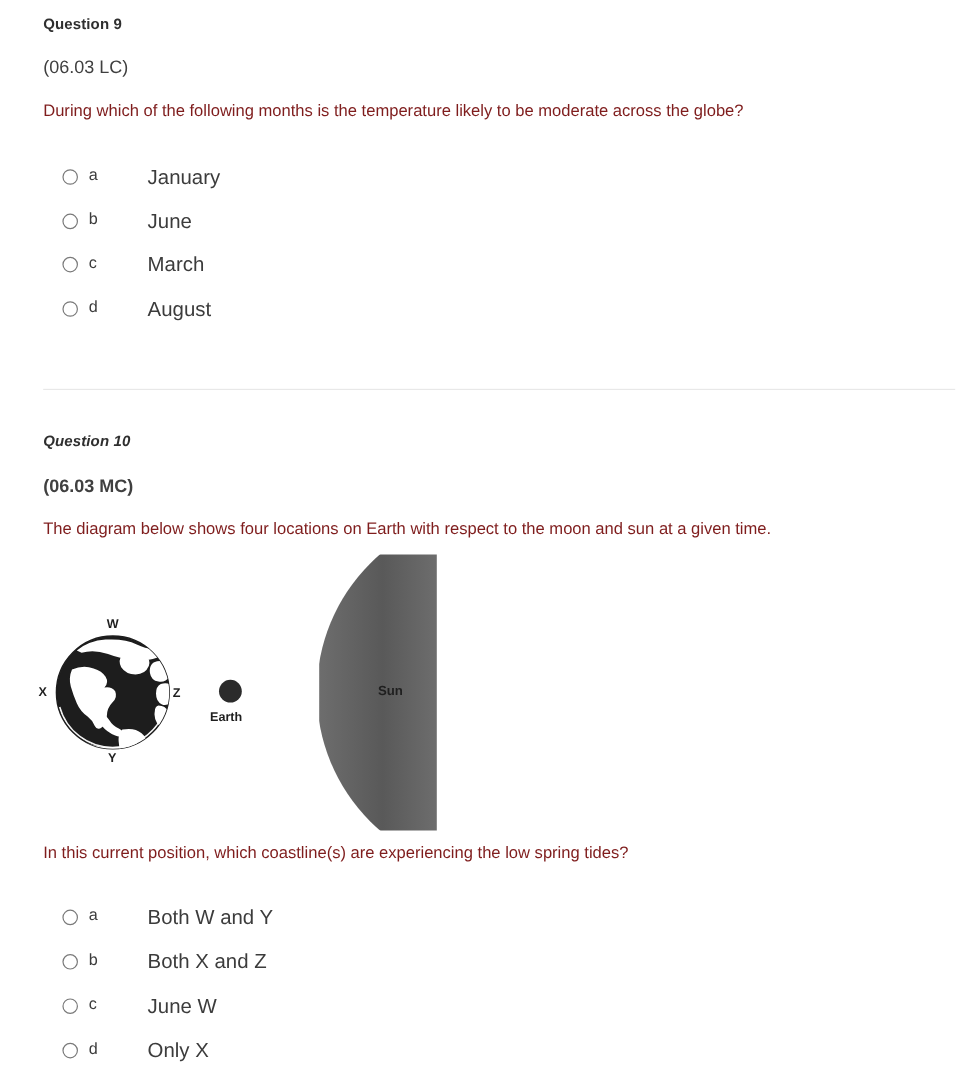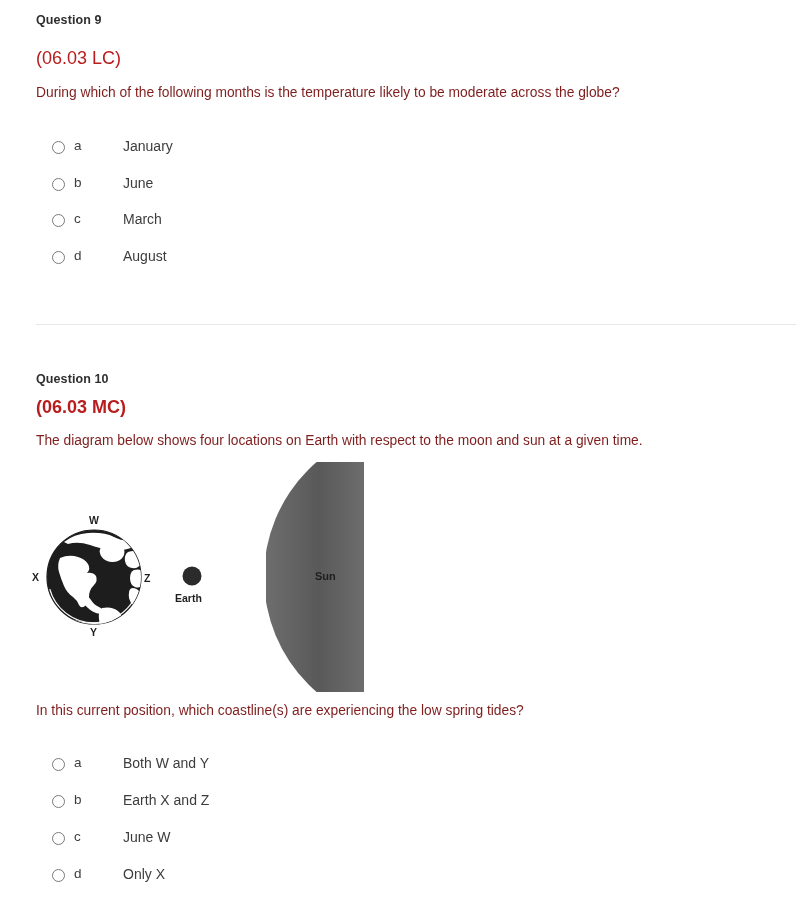--- a/index.html
+++ b/index.html
@@ -32,23 +32,23 @@
     left: 20px;
     font-size: 12.5px;
     font-weight: bold;
     color: #2f2f2f;
     letter-spacing: 0.1px;
   }
 
   .q-code {
     position: absolute;
     left: 20px;
-    font-size: 18px;
+    font-size: 15px;
     font-weight: normal;
-    color: #b91c1c;
+    color: #404040;
   }
 
   .q-stem {
     position: absolute;
     left: 20px;
     font-size: 13.8px;
     font-weight: normal;
     color: #7f1d1d;
     white-space: nowrap;
   }
@@ -82,21 +82,21 @@
     position: absolute;
     left: 58px;
     top: 0px;
     font-size: 13.5px;
     color: #3c3c3c;
   }
   .opt-text {
     position: absolute;
     left: 107px;
     top: 0px;
-    font-size: 14px;
+    font-size: 17px;
     color: #3c3c3c;
     white-space: nowrap;
   }
 
   
   .diagram {
     position: absolute;
     left: 0;
     top: 462px;
     width: 420px;
@@ -152,21 +152,21 @@
     <div class="option-row" style="top:248px;">
       <span class="radio"></span>
       <span class="opt-letter">d</span>
       <span class="opt-text">August</span>
     </div>
   </div>
 
   <div class="divider" style="top:324px;"></div>
 
   <div class="q-block">
-    <div class="q-label" style="top:372px;">Question 10</div>
+    <div class="q-label" style="top:361px;font-style:italic;">Question 10</div>
     <div class="q-code" style="top:397px;font-weight:bold;">(06.03 MC)</div>
     <div class="q-stem" style="top:433px;">The diagram below shows four locations on Earth with respect to the moon and sun at a given time.</div>
 
     <div class="diagram">
 
       <svg width="420" height="230" viewBox="0 0 420 230">
         <defs>
           <linearGradient id="sunGrad" x1="0" y1="0" x2="1" y2="0">
             <stop offset="0%" stop-color="#6e6e6e"></stop>
             <stop offset="18%" stop-color="#595959"></stop>
@@ -234,21 +234,21 @@
     <div class="q-stem" style="top:703px;">In this current position, which coastline(s) are experiencing the low spring tides?</div>
 
     <div class="option-row" style="top:755px;">
       <span class="radio"></span>
       <span class="opt-letter">a</span>
       <span class="opt-text">Both W and Y</span>
     </div>
     <div class="option-row" style="top:792px;">
       <span class="radio"></span>
       <span class="opt-letter">b</span>
-      <span class="opt-text">Earth X and Z</span>
+      <span class="opt-text">Both X and Z</span>
     </div>
     <div class="option-row" style="top:829px;">
       <span class="radio"></span>
       <span class="opt-letter">c</span>
       <span class="opt-text">June W</span>
     </div>
     <div class="option-row" style="top:866px;">
       <span class="radio"></span>
       <span class="opt-letter">d</span>
       <span class="opt-text">Only X</span>

